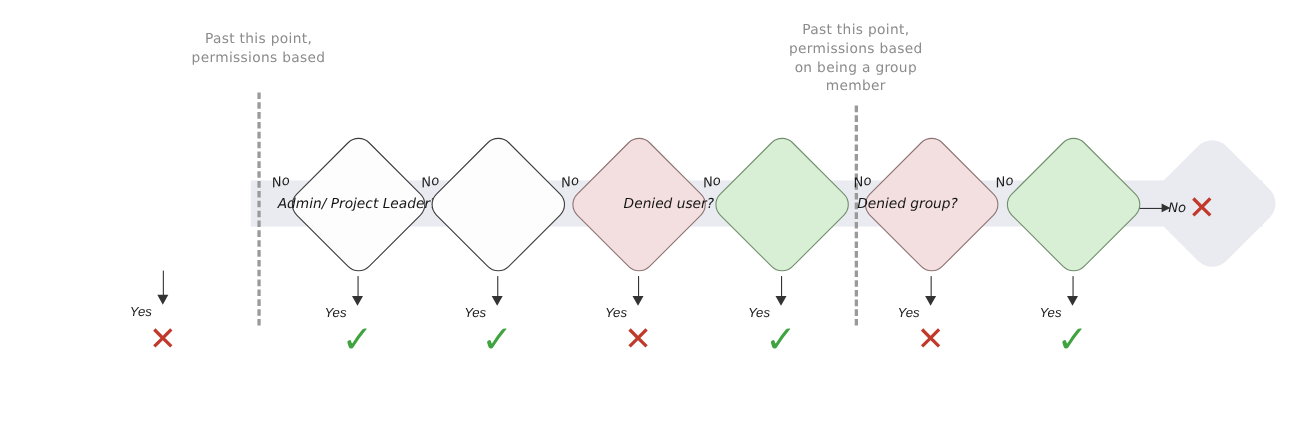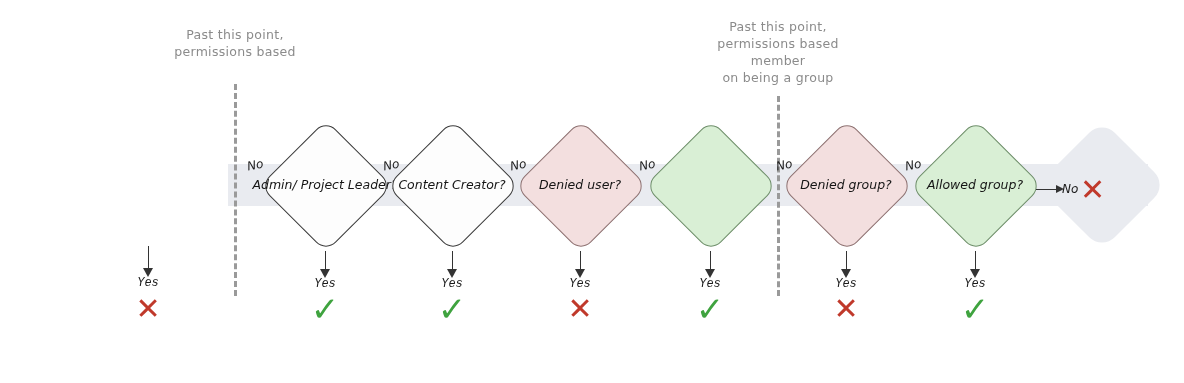--- a/index.html
+++ b/index.html
@@ -36,22 +36,22 @@
 
   
   .nolabel{position:absolute;font-size:12px;color:#1b1b1b;font-style:italic;
            transform:rotate(-11deg);font-family:"DejaVu Sans", sans-serif;}
 
   
   .stem{position:absolute;width:0;border-left:1.6px solid #333;}
   .arrowhead{position:absolute;width:0;height:0;border-left:5px solid transparent;
              border-right:5px solid transparent;border-top:9px solid #333;}
 
-  .yes{position:absolute;font-size:12px;color:#1b1b1b;text-align:center;width:60px;
-       font-style:italic;font-family:Liberation Mono, monospace;}
+  .yes{position:absolute;font-size:12px;color:#1b1b1b;width:60px;
+       font-style:italic;font-family:Liberation Sans, sans-serif;}
 
   .mark{position:absolute;width:48px;text-align:center;font-size:30px;line-height:30px;
         font-weight:bold;font-family:"DejaVu Sans", sans-serif;}
   .mark.x{color:#c0392b;}
   .mark.check{color:#3fa33f;font-size:34px;}
 
   
   .finalarrow{position:absolute;height:0;border-top:1.6px solid #333;}
   .finalhead{position:absolute;width:0;height:0;border-top:4px solid transparent;
              border-bottom:4px solid transparent;border-left:8px solid #333;}
@@ -71,70 +71,68 @@
   <div class="divider" style="left:234px;top:84px;height:212px;"></div>
   <div class="divider" style="left:777px;top:96px;height:200px;"></div>
 
   <div class="note" style="left:155px;top:26px;width:160px;">
     <div>Past this point,</div>
     <div>permissions based</div>
   </div>
   <div class="note" style="left:697px;top:18px;width:162px;">
     <div>Past this point,</div>
     <div>permissions based</div>
+    <div>on being a group</div>
     <div>member</div>
-    <div>on being a group</div>
   </div>
 
   <div class="stem" style="left:148px;top:246px;height:26px;"></div>
   <div class="arrowhead" style="left:143px;top:268px;"></div>
   <div class="yes" style="left:118px;top:276px;">Yes</div>
   <div class="mark x" style="left:124px;top:294px;">✕</div>
 
   <div class="diamond" style="left:279px;top:139px;"></div>
   <div class="dlabel" style="left:250px;top:175px;">Admin/ Project Leader?</div>
   <div class="nolabel" style="left:247px;top:158px;">No</div>
   <div class="stem" style="left:325px;top:251px;height:22px;"></div>
   <div class="arrowhead" style="left:320px;top:269px;"></div>
   <div class="yes" style="left:295px;top:277px;">Yes</div>
   <div class="mark check" style="left:301px;top:294px;">✓</div>
 
   <div class="diamond" style="left:406px;top:139px;"></div>
-  <div class="dlabel" style="left:377px;top:175px;">Content Creator?</div>
   <div class="nolabel" style="left:383px;top:158px;">No</div>
   <div class="stem" style="left:452px;top:251px;height:22px;"></div>
   <div class="arrowhead" style="left:447px;top:269px;"></div>
   <div class="yes" style="left:422px;top:277px;">Yes</div>
   <div class="mark check" style="left:428px;top:294px;">✓</div>
 
   <div class="diamond pink" style="left:534px;top:139px;"></div>
-  <div class="dlabel" style="left:505px;top:175px;text-align:center;">Denied user?</div>
+  <div class="dlabel" style="left:533px;top:175px;text-align:center;">Denied user?</div>
   <div class="nolabel" style="left:510px;top:158px;">No</div>
   <div class="stem" style="left:580px;top:251px;height:22px;"></div>
   <div class="arrowhead" style="left:575px;top:269px;"></div>
   <div class="yes" style="left:550px;top:277px;">Yes</div>
   <div class="mark x" style="left:556px;top:294px;">✕</div>
 
   <div class="diamond green" style="left:664px;top:139px;"></div>
   <div class="nolabel" style="left:639px;top:158px;">No</div>
   <div class="stem" style="left:710px;top:251px;height:22px;"></div>
   <div class="arrowhead" style="left:705px;top:269px;"></div>
   <div class="yes" style="left:680px;top:277px;">Yes</div>
   <div class="mark check" style="left:686px;top:294px;">✓</div>
 
   <div class="diamond pink" style="left:800px;top:139px;"></div>
-  <div class="dlabel" style="left:771px;top:175px;">Denied group?</div>
+  <div class="dlabel" style="left:750px;top:175px;">Denied group?</div>
   <div class="nolabel" style="left:776px;top:158px;">No</div>
   <div class="stem" style="left:846px;top:251px;height:22px;"></div>
   <div class="arrowhead" style="left:841px;top:269px;"></div>
   <div class="yes" style="left:816px;top:277px;">Yes</div>
   <div class="mark x" style="left:822px;top:294px;">✕</div>
 
   <div class="diamond green" style="left:929px;top:139px;"></div>
-  <div class="dlabel" style="left:900px;top:175px;">Allowed group?</div>
   <div class="nolabel" style="left:905px;top:158px;">No</div>
   <div class="stem" style="left:975px;top:251px;height:22px;"></div>
   <div class="arrowhead" style="left:970px;top:269px;"></div>
   <div class="yes" style="left:945px;top:277px;">Yes</div>
   <div class="mark check" style="left:951px;top:294px;">✓</div>
 
   <div class="finalarrow" style="left:1036px;top:189px;width:22px;"></div>
   <div class="finalhead" style="left:1056px;top:185px;"></div>
   <div class="finalno" style="left:1062px;top:182px;">No</div>
   <div class="finalx" style="left:1080px;top:172px;">✕</div>

